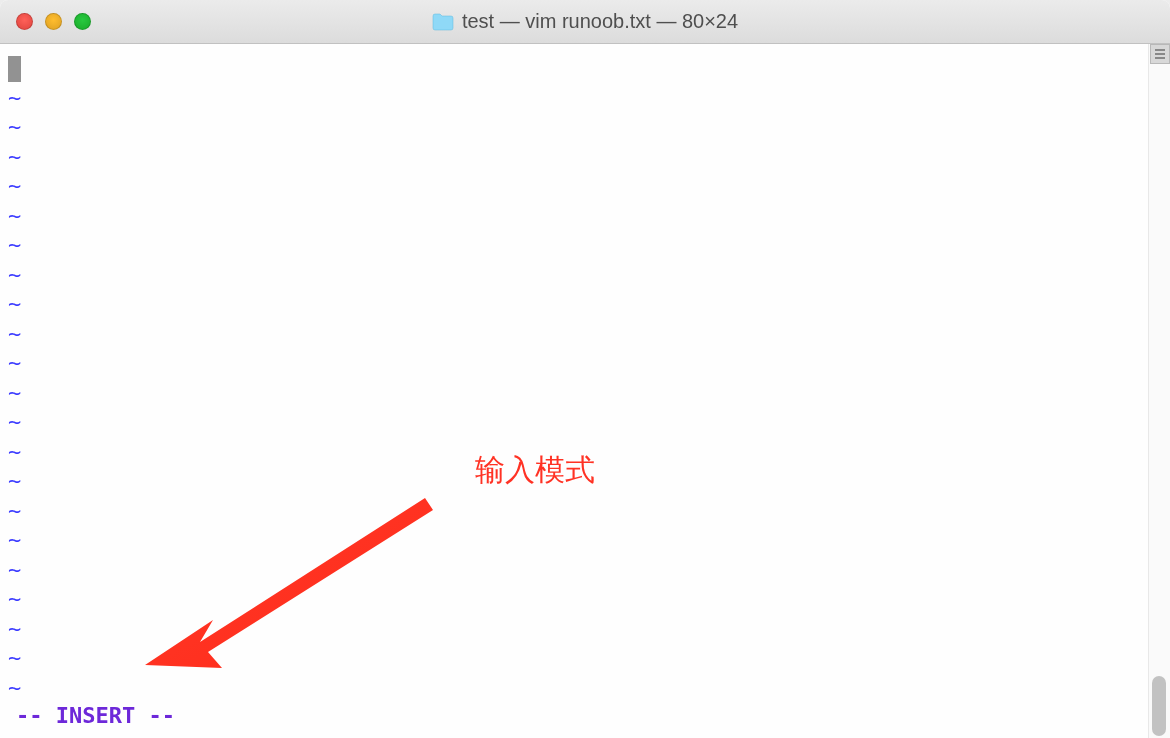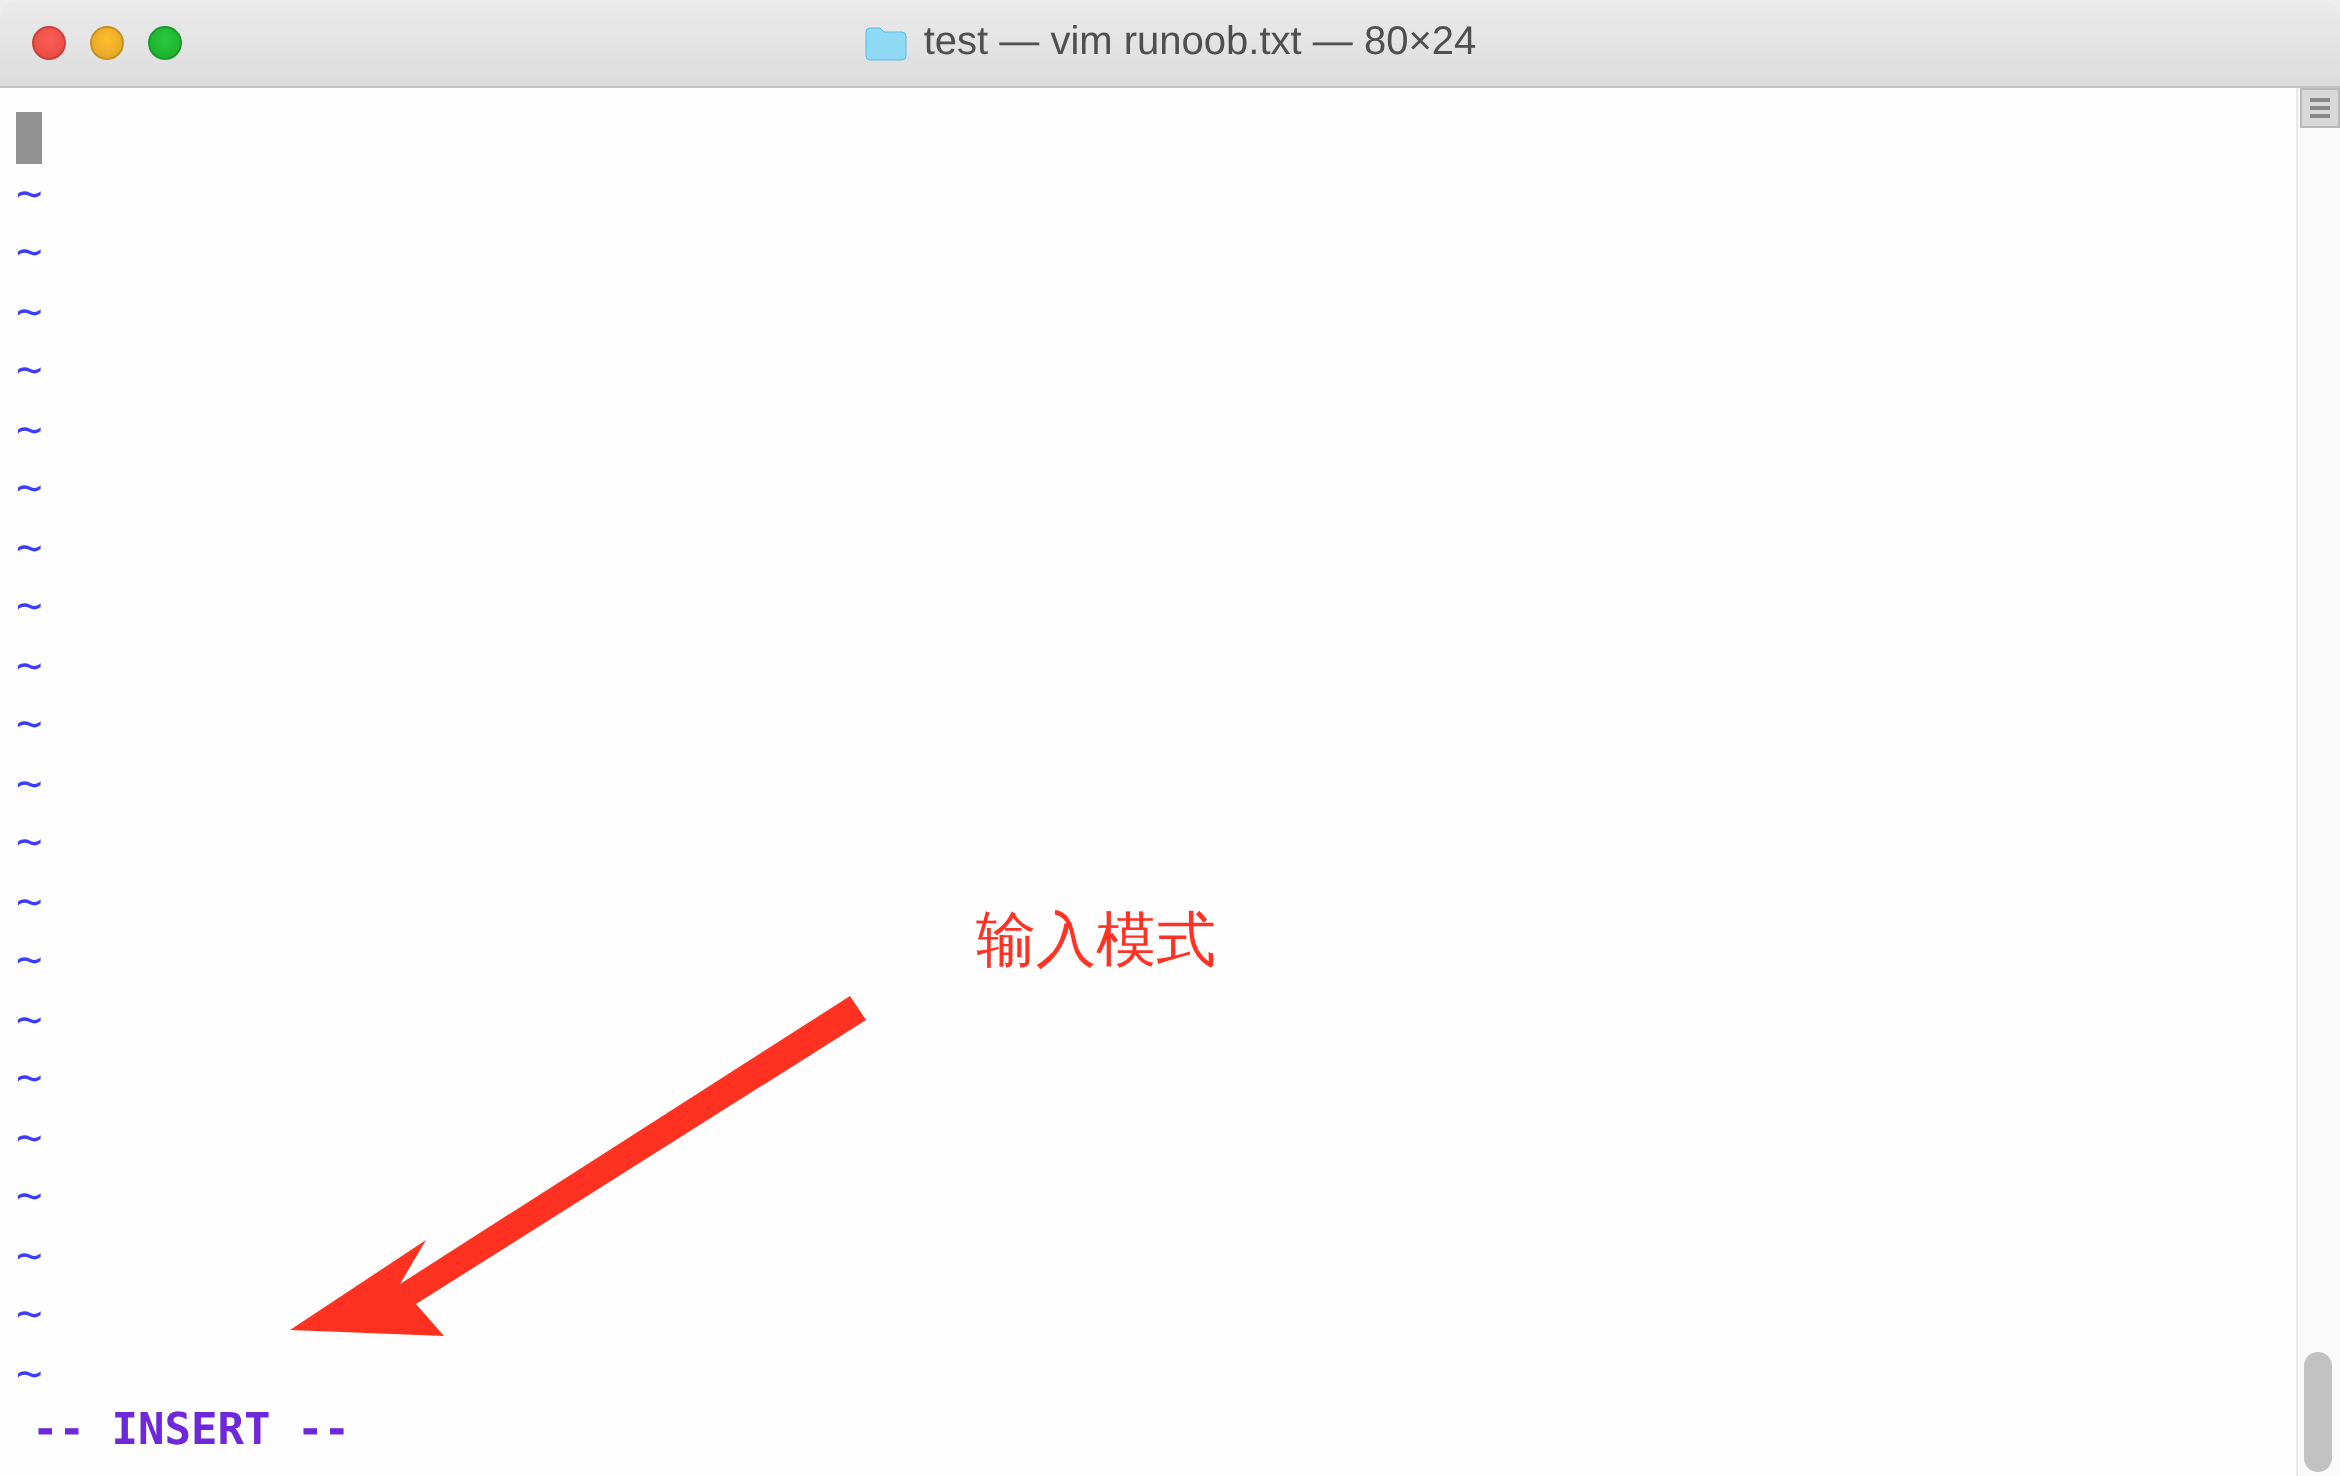--- a/index.html
+++ b/index.html
@@ -150,21 +150,20 @@
     }
     .annotation-label {
       position: absolute;
       color: #ff3224;
       font-size: 30px;
       font-weight: 400;
       font-family: -apple-system, "PingFang SC", sans-serif;
       left: 475px;
       top: 450px;
       pointer-events: none;
-      margin-left: 13px;
     }
     .annotation-arrow {
       position: absolute;
       left: 140px;
       top: 480px;
       pointer-events: none;
     }
   </style>
 </head>
 <body>

